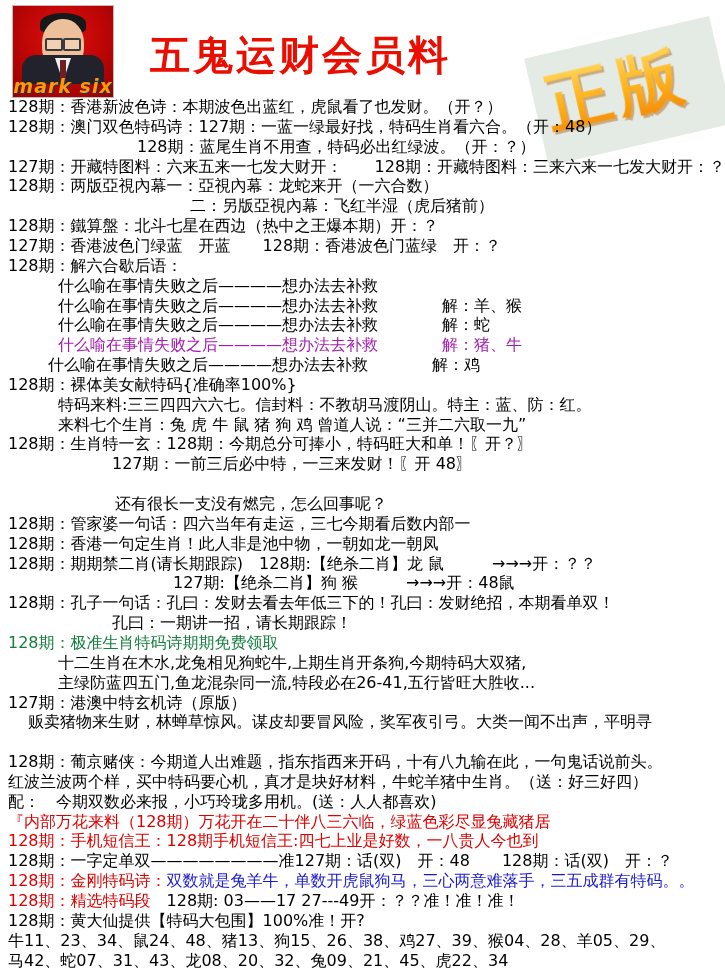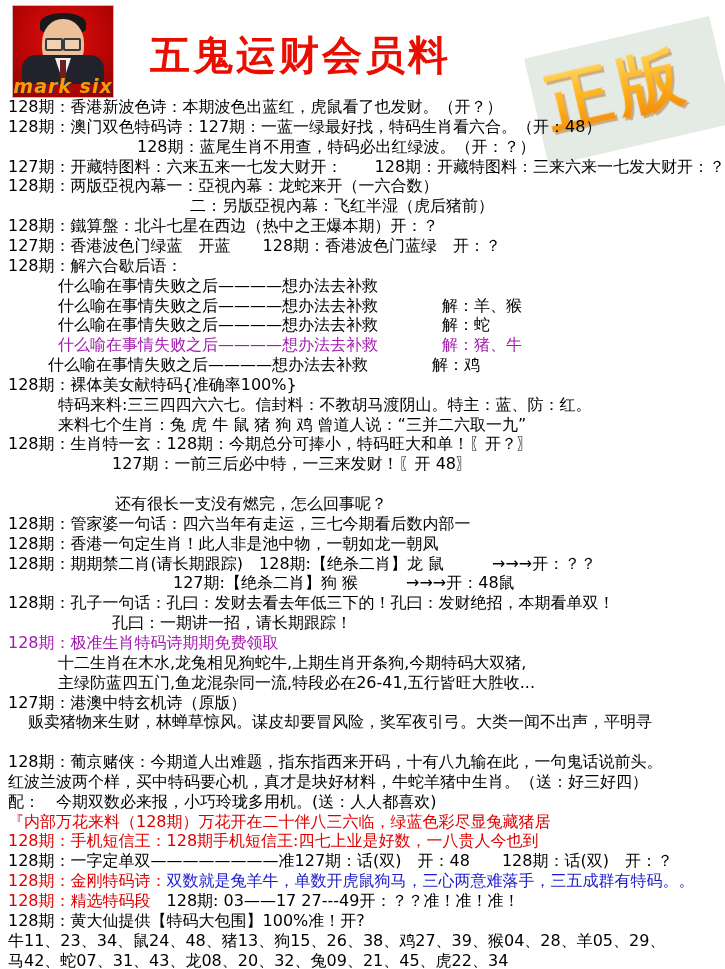--- a/index.html
+++ b/index.html
@@ -75,21 +75,21 @@
     <div class="line" style="top: 394.75px; left: 58px;"><span style="color: rgb(0, 0, 0);">特码来料:三三四四六六七。信封料：不教胡马渡阴山。特主：蓝、防：红。</span></div>
     <div class="line" style="top: 434.45px; left: 8px;"><span style="color: rgb(0, 0, 0);">128期：生肖特一玄：128期：今期总分可捧小，特码旺大和单！〖开？〗</span></div>
     <div class="line" style="top: 454.3px; left: 112px;"><span style="color: rgb(0, 0, 0);">127期：一前三后必中特，一三来发财！〖开 48〗</span></div>
     <div class="line" style="top: 494px; left: 115px;"><span style="color: rgb(0, 0, 0);">还有很长一支没有燃完，怎么回事呢？</span></div>
     <div class="line" style="top: 513.85px; left: 8px;"><span style="color: rgb(0, 0, 0);">128期：管家婆一句话：四六当年有走运，三七今期看后数内部一</span></div>
     <div class="line" style="top: 533.7px; left: 8px;"><span style="color: rgb(0, 0, 0);">128期：香港一句定生肖！此人非是池中物，一朝如龙一朝凤</span></div>
     <div class="line" style="top: 553.55px; left: 8px;"><span style="color: rgb(0, 0, 0);">128期：期期禁二肖(请长期跟踪)　128期:【绝杀二肖】龙 鼠　　　→→→开：？？</span></div>
     <div class="line" style="top: 573.4px; left: 173px;"><span style="color: rgb(0, 0, 0);">127期:【绝杀二肖】狗 猴　　　→→→开：48鼠</span></div>
     <div class="line" style="top: 593.25px; left: 8px;"><span style="color: rgb(0, 0, 0);">128期：孔子一句话：孔曰：发财去看去年低三下的！孔曰：发财绝招，本期看单双！</span></div>
     <div class="line" style="top: 613.1px; left: 112px;"><span style="color: rgb(0, 0, 0);">孔曰：一期讲一招，请长期跟踪！</span></div>
-    <div class="line" style="top: 632.95px; left: 8px;"><span style="color: #a21caf;">128期：极准生肖特码诗期期免费领取</span></div>
+    <div class="line" style="top: 632.95px; left: 8px;"><span style="color: #15803d;">128期：极准生肖特码诗期期免费领取</span></div>
     <div class="line" style="top: 652.8px; left: 58px;"><span style="color: rgb(0, 0, 0);">十二生肖在木水,龙兔相见狗蛇牛,上期生肖开条狗,今期特码大双猪,</span></div>
     <div class="line" style="top: 672.65px; left: 58px;"><span style="color: rgb(0, 0, 0);">主绿防蓝四五门,鱼龙混杂同一流,特段必在26-41,五行皆旺大胜收...</span></div>
     <div class="line" style="top: 692.5px; left: 8px;"><span style="color: rgb(0, 0, 0);">127期：港澳中特玄机诗（原版）</span></div>
     <div class="line" style="top: 712.35px; left: 8px;"><span style="color: rgb(0, 0, 0); margin-left: 20px;">贩卖猪物来生财，林蝉草惊风。谋皮却要冒风险，奖军夜引弓。大类一闻不出声，平明寻</span></div>
     <div class="line" style="top: 752.05px; left: 8px;"><span style="color: rgb(0, 0, 0);">128期：葡京赌侠：今期道人出难题，指东指西来开码，十有八九输在此，一句鬼话说前头。</span></div>
     <div class="line" style="top: 771.9px; left: 8px;"><span style="color: rgb(0, 0, 0);">红波兰波两个样，买中特码要心机，真才是块好材料，牛蛇羊猪中生肖。（送：好三好四）</span></div>
     <div class="line" style="top: 791.75px; left: 8px;"><span style="color: rgb(0, 0, 0);">配：　今期双数必来报，小巧玲珑多用机。(送：人人都喜欢)</span></div>
     <div class="line" style="top: 811.6px; left: 8px;"><span style="color: rgb(221, 0, 0);">『内部万花来料（128期）万花开在二十伴八三六临，绿蓝色彩尽显兔藏猪居</span></div>
     <div class="line" style="top: 831.45px; left: 8px;"><span style="color: rgb(221, 0, 0);">128期：手机短信王：128期手机短信王:四七上业是好数，一八贵人今也到</span></div>
     <div class="line" style="top: 851.3px; left: 8px;"><span style="color: rgb(0, 0, 0);">128期：一字定单双————————准127期：话(双)　开：48　　128期：话(双)　开：？</span></div>

